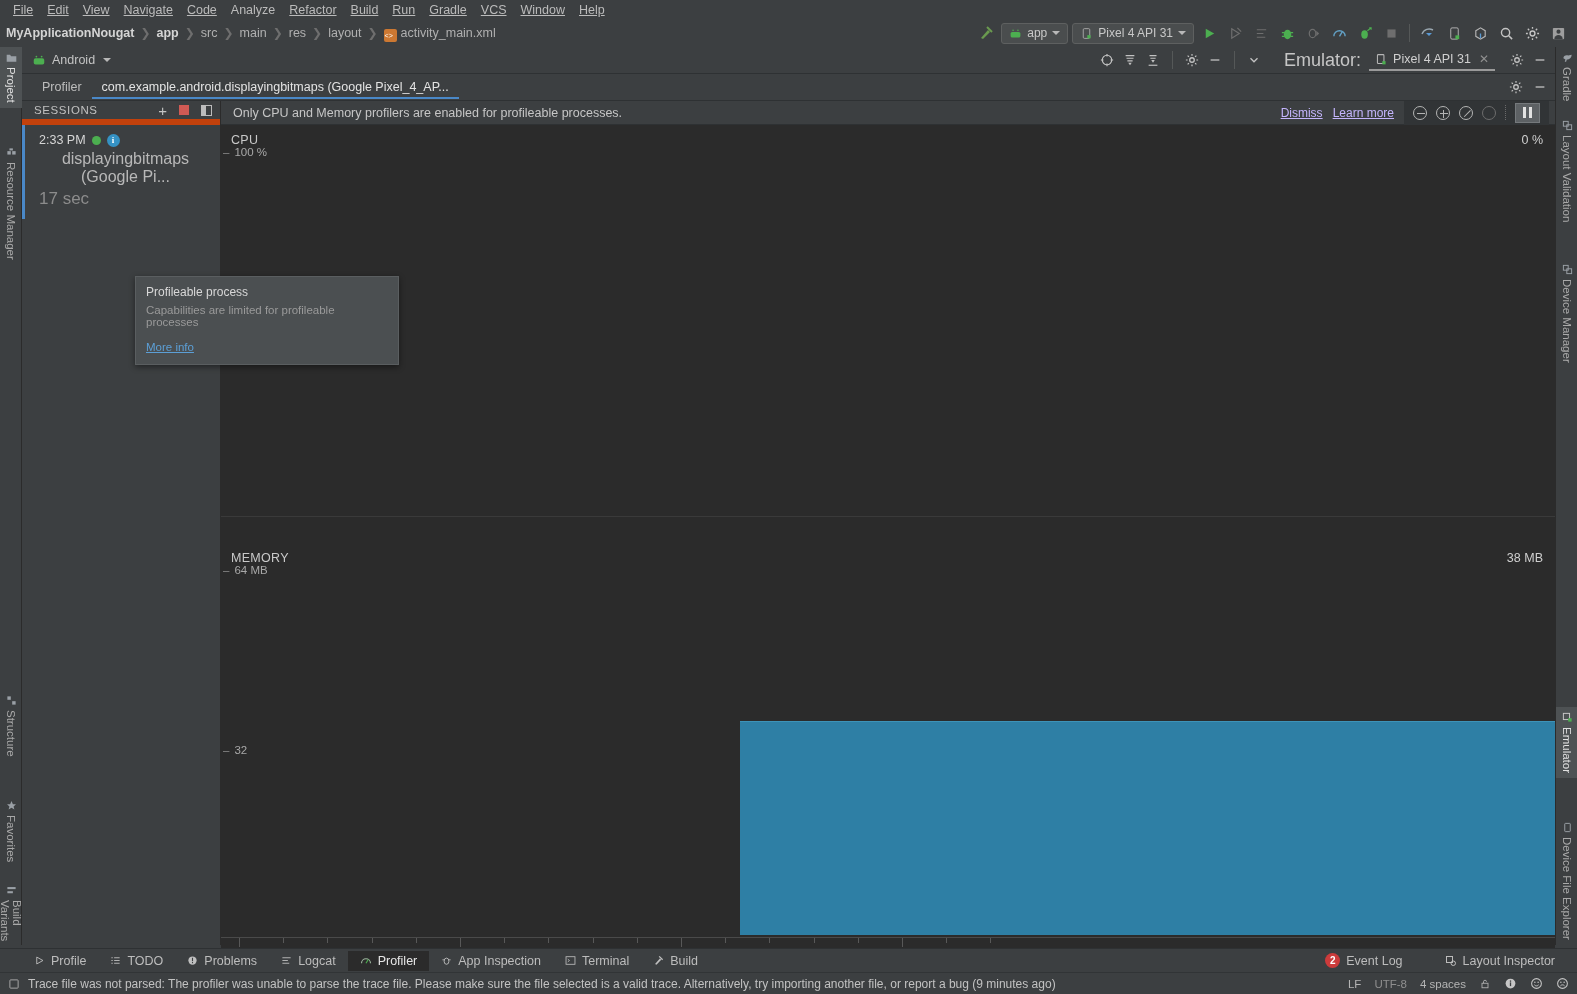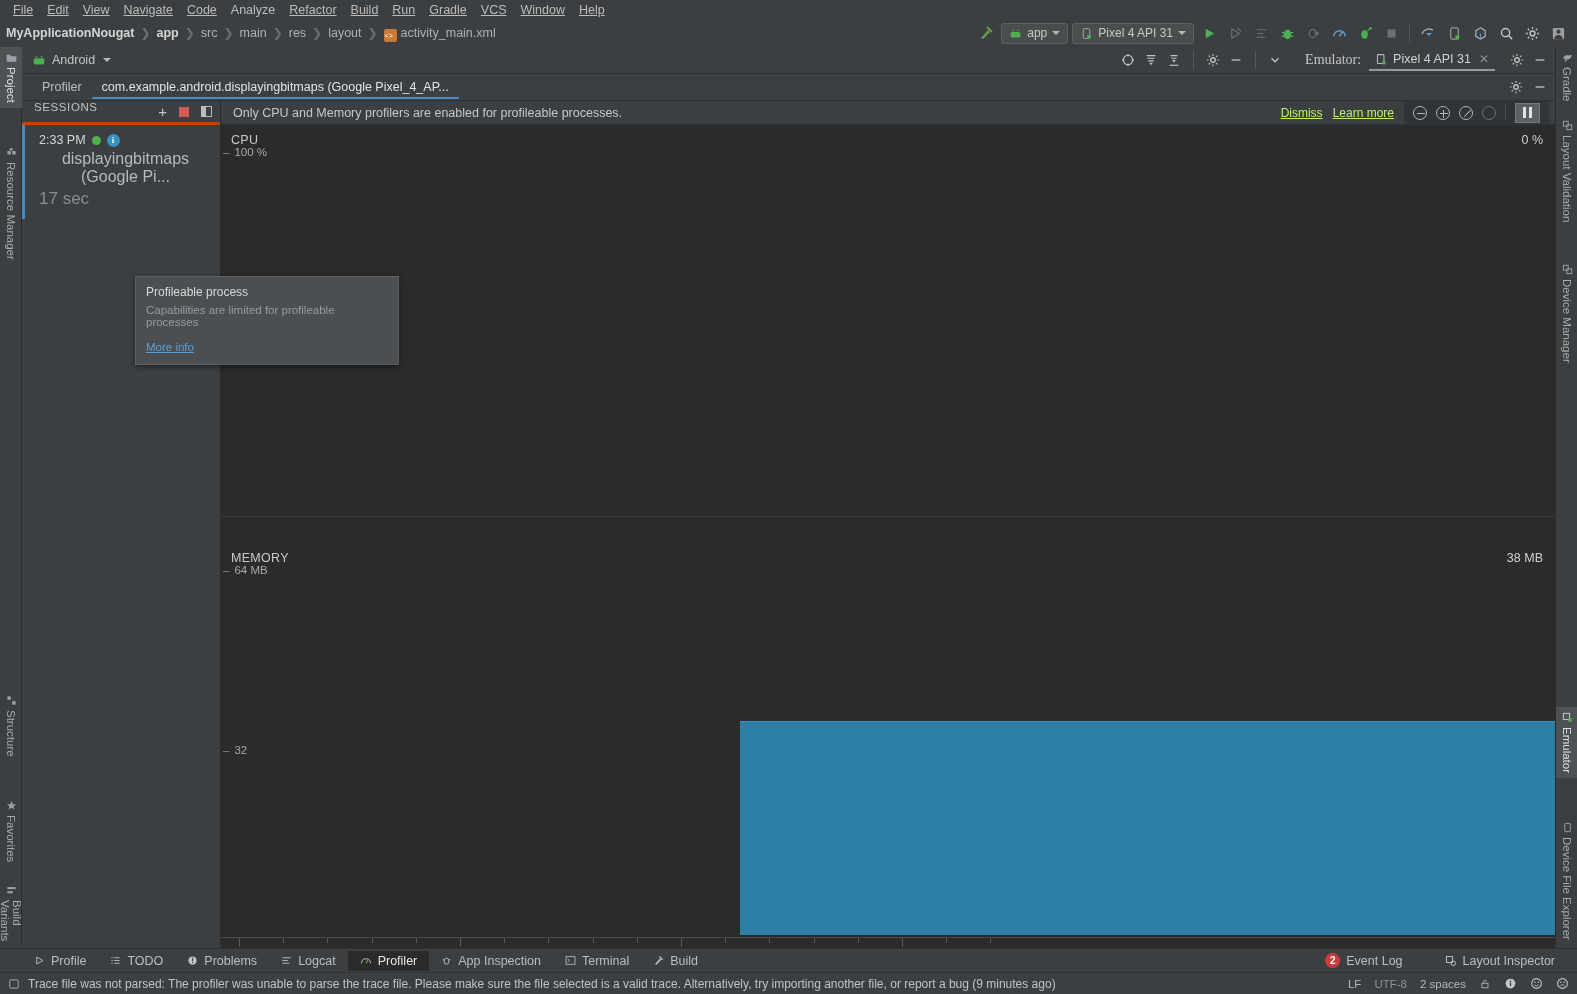--- a/index.html
+++ b/index.html
@@ -98,22 +98,22 @@
   .ptab.active {
     color: #e3e3e3; border-bottom: 2px solid #4a88c7; padding-bottom: 3px;
   }
   .ptabsctl { margin-left: auto; display: flex; align-items: center; gap: 10px; padding-right: 8px; }
 
   
   .pbody { position: relative; height: 844px; background: #2b2b2b; display: flex; }
 
   .sessions { width: 199px; height: 844px; background: #3c3f41; border-right: 1px solid #2b2b2b; }
   .sesshead {
-    height: 24px; display: flex; padding: 0 8px 0 12px;
-    border-bottom: 3px solid #c2410c;
+    height: 24px; display: flex; align-items: center; padding: 0 8px 0 12px;
+    border-bottom: 6px solid #c2410c;
   }
   .sesshead .lbl { font-size: 11.5px; letter-spacing: 0.6px; color: #c0c0c0; }
   .sesshead .acts { margin-left: auto; display: flex; align-items: center; gap: 12px; }
   .plusico { color: #c4c4c4; font-size: 15px; line-height: 1; }
   .stopico { width: 10px; height: 10px; background: #d05a54; }
   .panelico { width: 11px; height: 11px; border: 1.5px solid #bcbcbc; position: relative; }
   .panelico::after { content:""; position: absolute; left: 0; top: 0; bottom: 0; width: 4px; background: #bcbcbc; }
 
   .sessitem {
     position: relative; padding: 8px 8px 10px 14px; border-left: 3px solid #4a88c7;
@@ -141,21 +141,21 @@
   .tt-link { font-size: 11.5px; color: #5c9fd6; margin-top: 13px; display: inline-block; }
 
   
   .content { flex: 1; position: relative; }
   .notif {
     height: 24px; background: #3c3f41; display: flex; align-items: center;
     padding-left: 12px; border-bottom: 1px solid #2e3133;
   }
   .notif .msg { font-size: 12.5px; color: #c6c6c6; }
   .notif .links { margin-left: auto; display: flex; align-items: center; gap: 10px; padding-right: 6px; }
-  .nlink { font-size: 12px; color: #bef264; text-decoration: underline; }
+  .nlink { font-size: 12px; color: #c4b5fd; text-decoration: underline; }
   .zgroup { display: flex; align-items: center; gap: 9px; background: #313436; padding: 2px 9px; height: 24px; }
   .circ { width: 14px; height: 14px; border-radius: 50%; border: 1.3px solid #b4b4b4; position: relative; }
   .circ.dim { border-color: #6d6d6d; }
   .circ i { position: absolute; background: #b4b4b4; }
   .dotdiv { width: 1px; height: 15px; border-left: 1px dotted #6a6a6a; }
   .pausebtn {
     width: 25px; height: 20px; background: #5d6164; border: 1px solid #75797c;
     display: flex; align-items: center; justify-content: center; gap: 3px;
   }
   .pausebtn span { width: 3px; height: 11px; background: #e2e2e2; }
@@ -499,21 +499,21 @@
               <path d="M3 8h10" stroke="#c2c2c2" stroke-width="1.5"></path>
             </svg>
         </span>
         <span class="vdiv"></span>
         <span>
           <svg width="14" height="14" viewBox="0 0 16 16">
               <path d="M4 6l4 4 4-4" fill="none" stroke="#c2c2c2" stroke-width="1.5"></path>
             </svg>
         </span>
         <div class="emubox">
-          <span style="font-size:14px;color:#c6c6c6;font-family:Liberation Serif, serif;">Emulator:</span>
+          <span style="font-size:18px;color:#c6c6c6;">Emulator:</span>
           <span class="emutab">
             <span>
               <svg width="13" height="13" viewBox="0 0 16 16">
                   <rect x="3" y="2" width="8" height="11" rx="1" fill="none" stroke="#b6b6b6" stroke-width="1.3"></rect>
                   <rect x="9" y="10" width="4" height="4" fill="#4caf50"></rect>
                 </svg>
             </span>
             <span>Pixel 4 API 31</span>
             <span class="xclose">✕</span>
           </span>
@@ -746,21 +746,21 @@
   <div class="statusbar">
     <span>
       <svg width="12" height="12" viewBox="0 0 16 16">
           <rect x="2.5" y="2.5" width="11" height="11" rx="1" fill="none" stroke="#b0b0b0" stroke-width="1.2"></rect>
         </svg>
     </span>
     <span class="stext">Trace file was not parsed: The profiler was unable to parse the trace file. Please make sure the file selected is a valid trace. Alternatively, try importing another file, or report a bug (9 minutes ago)</span>
     <span class="sright">
       <span class="s">LF</span>
       <span class="s dim">UTF-8</span>
-      <span class="s">2 spaces</span>
+      <span class="s">4 spaces</span>
       <span>
         <svg width="12" height="12" viewBox="0 0 16 16">
             <rect x="4" y="7" width="8" height="6" fill="none" stroke="#b0b0b0" stroke-width="1.2"></rect>
             <path d="M6 7V5a2 2 0 0 1 4 0" fill="none" stroke="#b0b0b0" stroke-width="1.2"></path>
           </svg>
       </span>
       <span>
         <svg width="13" height="13" viewBox="0 0 16 16">
             <circle cx="8" cy="8" r="6" fill="#c6c6c6"></circle>
             <rect x="7.2" y="6.6" width="1.6" height="4.6" fill="#3c3f41"></rect>

